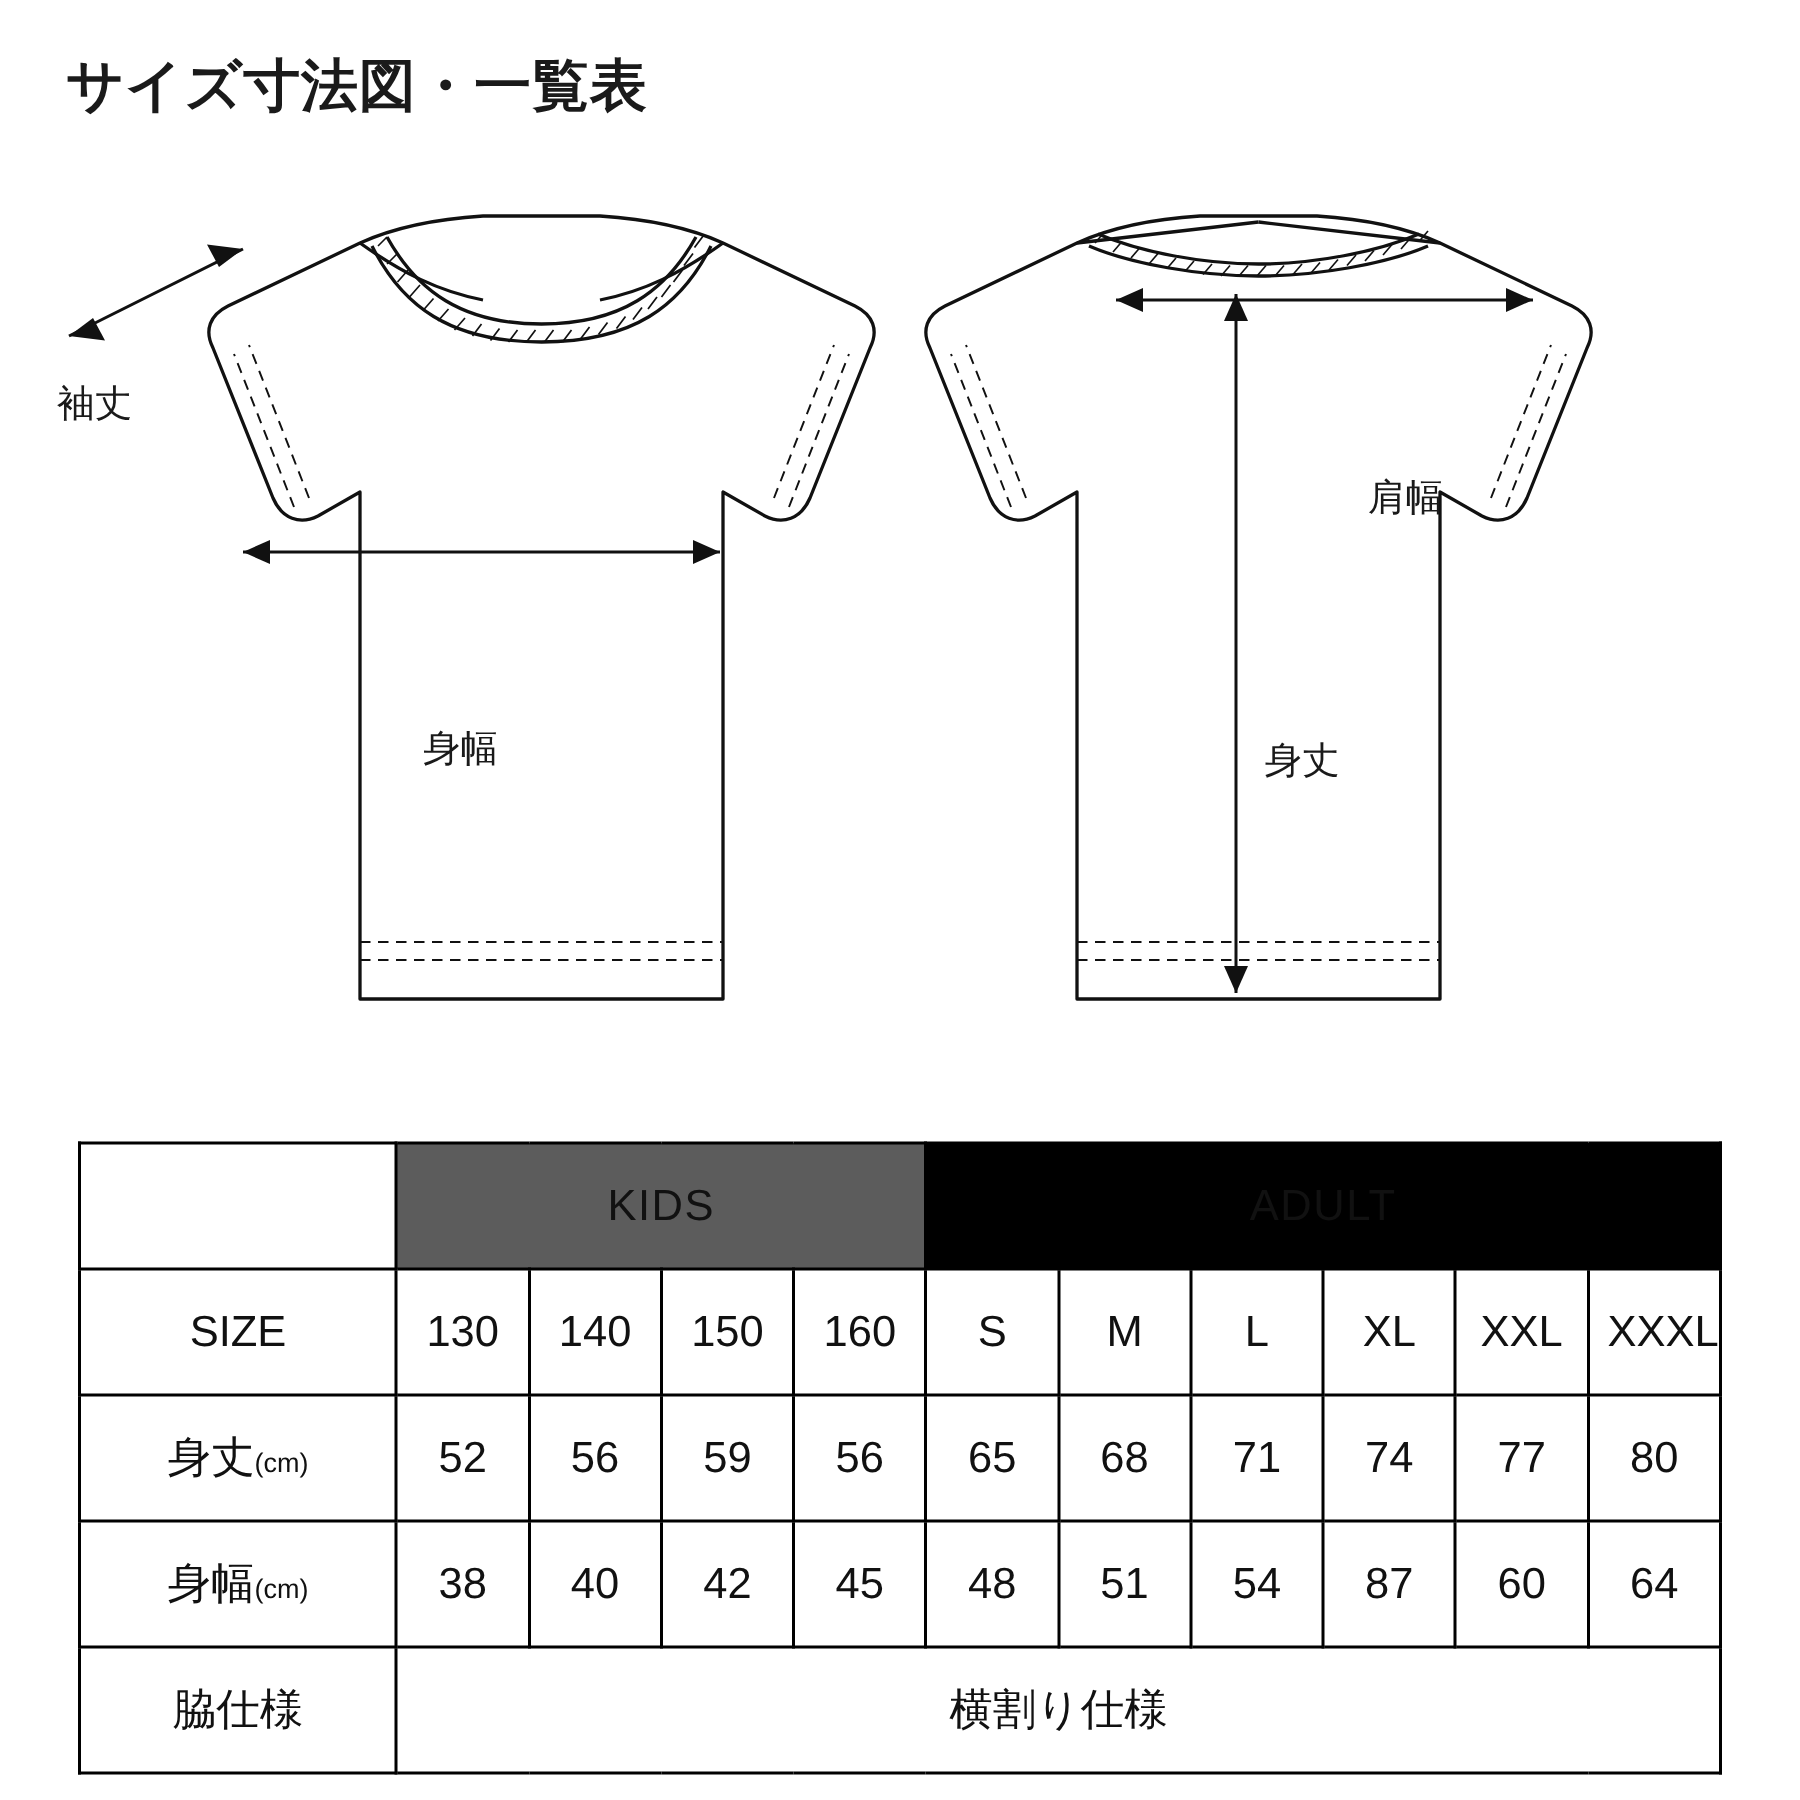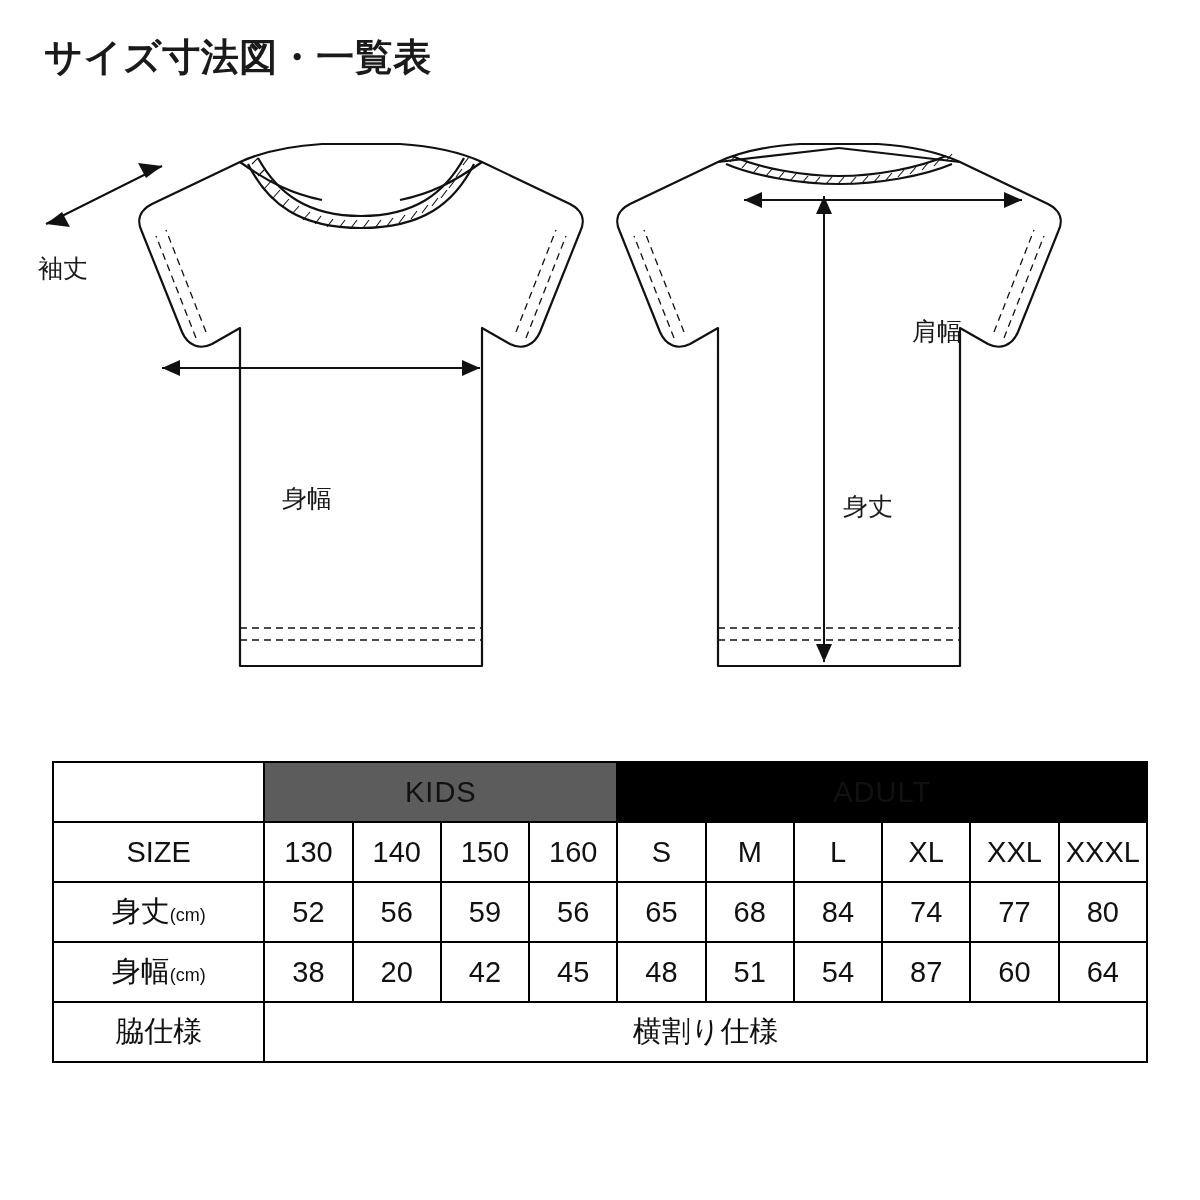--- a/index.html
+++ b/index.html
@@ -57,21 +57,21 @@
     border-collapse: collapse;
     table-layout: fixed;
   }
   #size-table td, #size-table th {
     border: 2px solid #000000;
     text-align: center;
     vertical-align: middle;
     font-weight: normal;
     font-size: 29px;
     color: #111;
-    padding: 0;
+    padding: 12px;
     height: 58px;
   }
   .col-label { width: 182px; font-size: 27px; }
   .cell-val  { width: 76px; }
   .grp-kids {
     background: #5c5c5c;
     color: #ffffff;
     font-size: 32px;
     font-weight: bold;
     letter-spacing: 1px;
@@ -296,30 +296,30 @@
       </tr>
 
       <tr class="row-h">
         <td><span>身丈</span><span class="unit">(cm)</span></td>
         <td>52</td>
         <td class="dashed-sep">56</td>
         <td class="dashed-sep">59</td>
         <td class="dashed-sep">56</td>
         <td>65</td>
         <td class="dashed-sep">68</td>
-        <td class="dashed-sep">84</td>
+        <td class="dashed-sep">71</td>
         <td class="dashed-sep">74</td>
         <td class="dashed-sep">77</td>
         <td class="dashed-sep">80</td>
       </tr>
 
       <tr class="row-h">
         <td><span>身幅</span><span class="unit">(cm)</span></td>
         <td>38</td>
-        <td class="dashed-sep">20</td>
+        <td class="dashed-sep">40</td>
         <td class="dashed-sep">42</td>
         <td class="dashed-sep">45</td>
         <td>48</td>
         <td class="dashed-sep">51</td>
         <td class="dashed-sep">54</td>
         <td class="dashed-sep">87</td>
         <td class="dashed-sep">60</td>
         <td class="dashed-sep">64</td>
       </tr>
 

